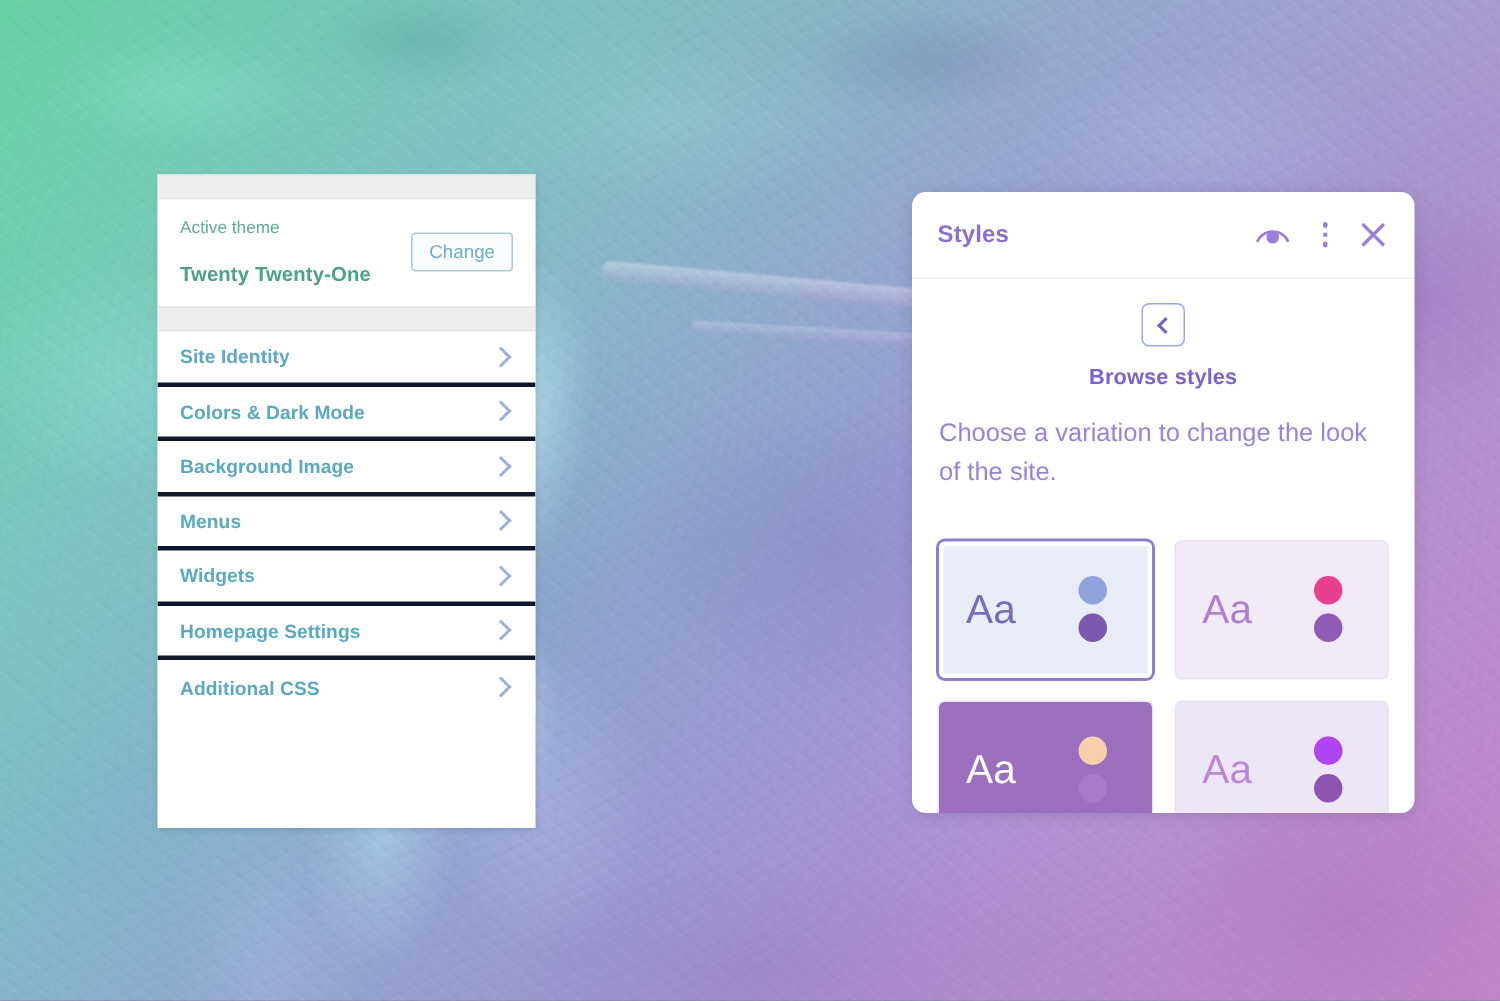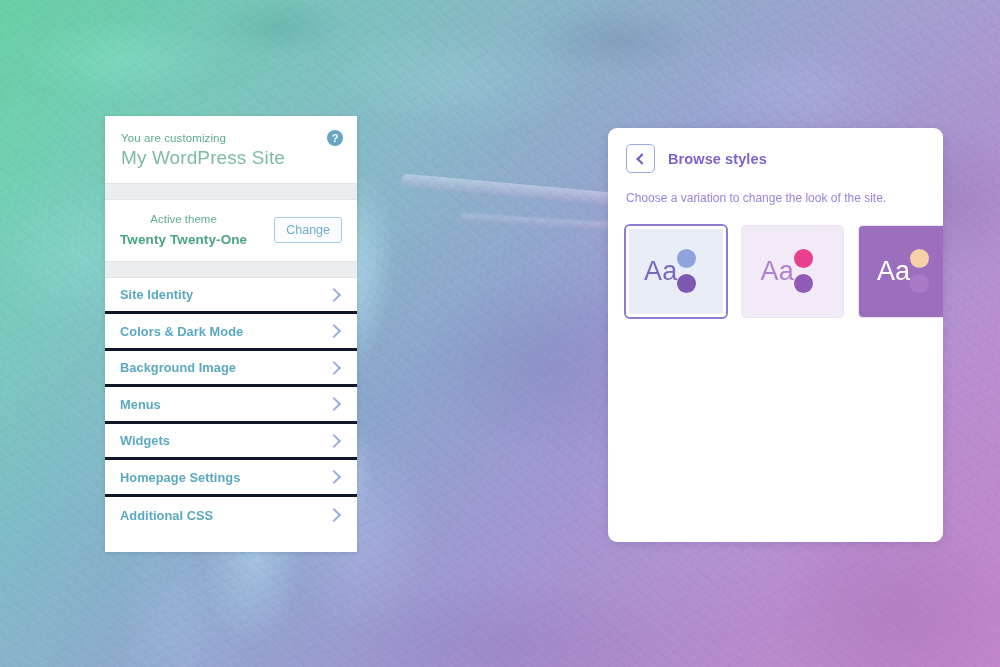--- a/index.html
+++ b/index.html
@@ -150,22 +150,21 @@
   .cz-theme {
     padding: 13px 15px 14px 15px;
     display: flex;
     align-items: center;
     justify-content: space-between;
     background: #fff;
   }
   .cz-theme-label {
     font-size: 11.5px;
     color: #62ac93;
-    margin-bottom: 7px;
-    text-align: center;
+    margin-bottom: 17px;
   }
   .cz-theme-name {
     font-size: 13.5px;
     color: #4aa287;
     font-weight: 700;
     letter-spacing: .1px;
   }
   .cz-change {
     font-size: 12.5px;
     color: #6aaecb;
@@ -224,21 +223,21 @@
     color: #8a6fd0;
     flex: 1;
     letter-spacing: .1px;
   }
   .sp-actions { display: flex; align-items: center; gap: 20px; }
   .sp-ico { cursor: pointer; display: block; }
   .sp-dots { display: flex; flex-direction: column; gap: 3px; cursor: pointer; padding: 2px; }
   .sp-dots i { width: 3.5px; height: 3.5px; border-radius: 50%; background: #9b7fd8; display: block; }
 
   .sp-body { padding: 16px 18px 0 18px; }
-  .sp-nav { display: flex; align-items: center; gap: 13px; margin-bottom: 16px; }
+  .sp-nav { display: flex; align-items: center; gap: 13px; margin-bottom: 16px; flex-direction: column; }
   .sp-back {
     width: 29px; height: 29px;
     border: 1px solid #9aa8e8;
     border-radius: 5px;
     display: flex; align-items: center; justify-content: center;
     cursor: pointer; background: #fff;
   }
   .sp-back span {
     width: 8px; height: 8px;
     border-left: 2.2px solid #6f5cc4;
@@ -246,30 +245,30 @@
     transform: rotate(45deg);
     margin-left: 3px;
   }
   .sp-breadcrumb {
     font-size: 14.5px;
     font-weight: 700;
     color: #7d62cc;
     letter-spacing: .1px;
   }
   .sp-desc {
-    font-size: 12px;
+    font-size: 17px;
     color: #9a82da;
     line-height: 1.55;
-    margin-bottom: 18px;
+    margin-bottom: 32px;
     max-width: 300px;
   }
 
   .sp-grid {
     display: grid;
-    grid-template-columns: 1fr 1fr 1fr 1fr;
+    grid-template-columns: 1fr 1fr;
     gap: 16px 16px;
   }
   .sv-card {
     height: 91px;
     border-radius: 4px;
     position: relative;
     cursor: pointer;
     display: flex;
     align-items: center;
     padding: 0 18px;
@@ -296,25 +295,20 @@
   <div class="bg-river"></div>
   <div class="bg-log"></div>
   <div class="bg-log2"></div>
   <div class="bg-noise"></div>
   <div class="bg-tint"></div>
   <div class="bg-veil"></div>
 </div>
 
 <div id="customizer">
 
-  <div class="cz-header">
-    <div class="cz-kicker">You are customizing</div>
-    <div class="cz-title">My WordPress Site</div>
-    <div class="cz-help">?</div>
-  </div>
 
   <div class="cz-gap"></div>
 
   <div class="cz-theme">
     <div>
       <div class="cz-theme-label">Active theme</div>
       <div class="cz-theme-name">Twenty Twenty-One</div>
     </div>
     <button class="cz-change">Change</button>
   </div>
@@ -348,20 +342,40 @@
     </div>
     <div class="cz-item">
       <span class="cz-item-label">Additional CSS</span>
       <span class="cz-chevron"></span>
     </div>
   </div>
 </div>
 
 <div id="styles-panel">
 
+  <div class="sp-header">
+    <div class="sp-title">Styles</div>
+    <div class="sp-actions">
+
+      <svg class="sp-ico" width="23" height="16" viewBox="0 0 23 16">
+        <path d="M1.5 11.5 C5 3.5, 18 3.5, 21.5 11.5" fill="none" stroke="#9b7fd8" stroke-width="2" stroke-linecap="round"></path>
+        <ellipse cx="11.5" cy="9.2" rx="4.2" ry="4.2" fill="#9b7fd8"></ellipse>
+      </svg>
+
+      <div class="sp-dots">
+        <i></i>
+          <i></i>
+          <i></i>
+      </div>
+
+      <svg class="sp-ico" width="17" height="17" viewBox="0 0 17 17">
+        <path d="M2 2 L15 15 M15 2 L2 15" stroke="#9b7fd8" stroke-width="2.2" stroke-linecap="round"></path>
+      </svg>
+    </div>
+  </div>
 
   <div class="sp-body">
 
     <div class="sp-nav">
       <div class="sp-back">
           <span></span>
         </div>
       <div class="sp-breadcrumb">Browse styles</div>
     </div>
 

